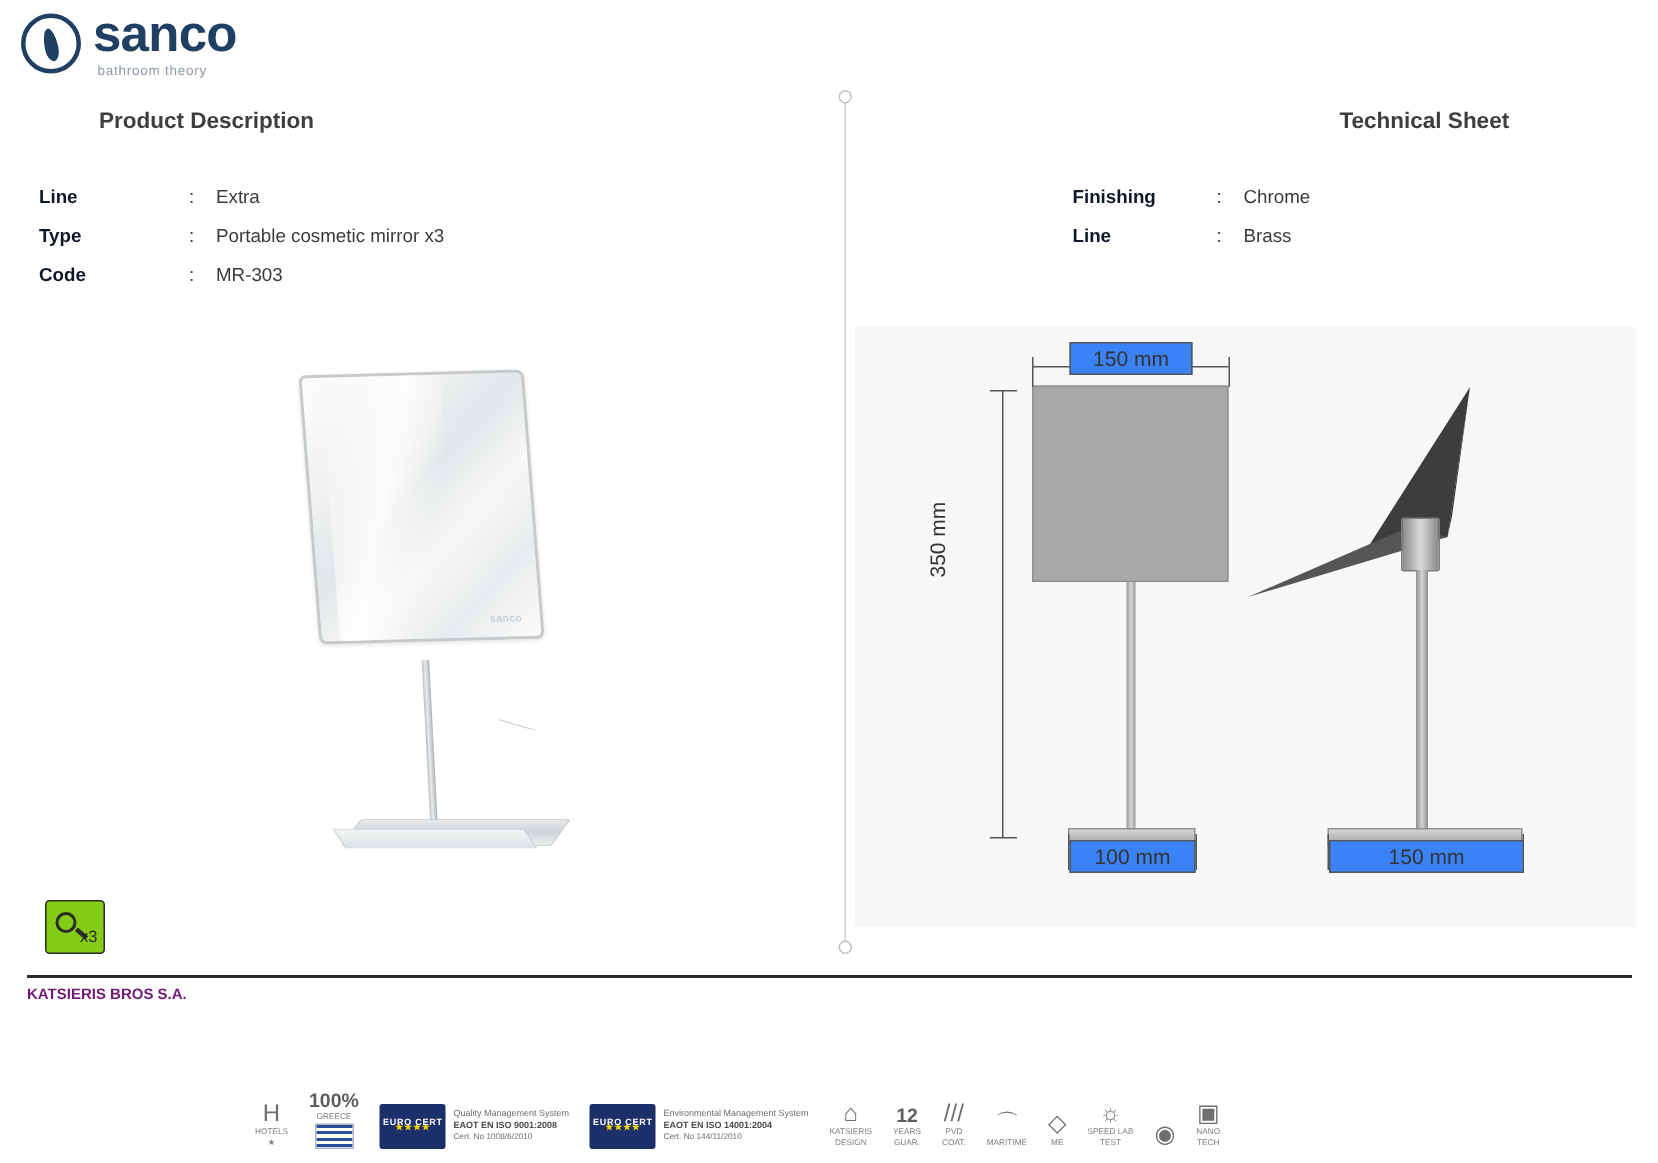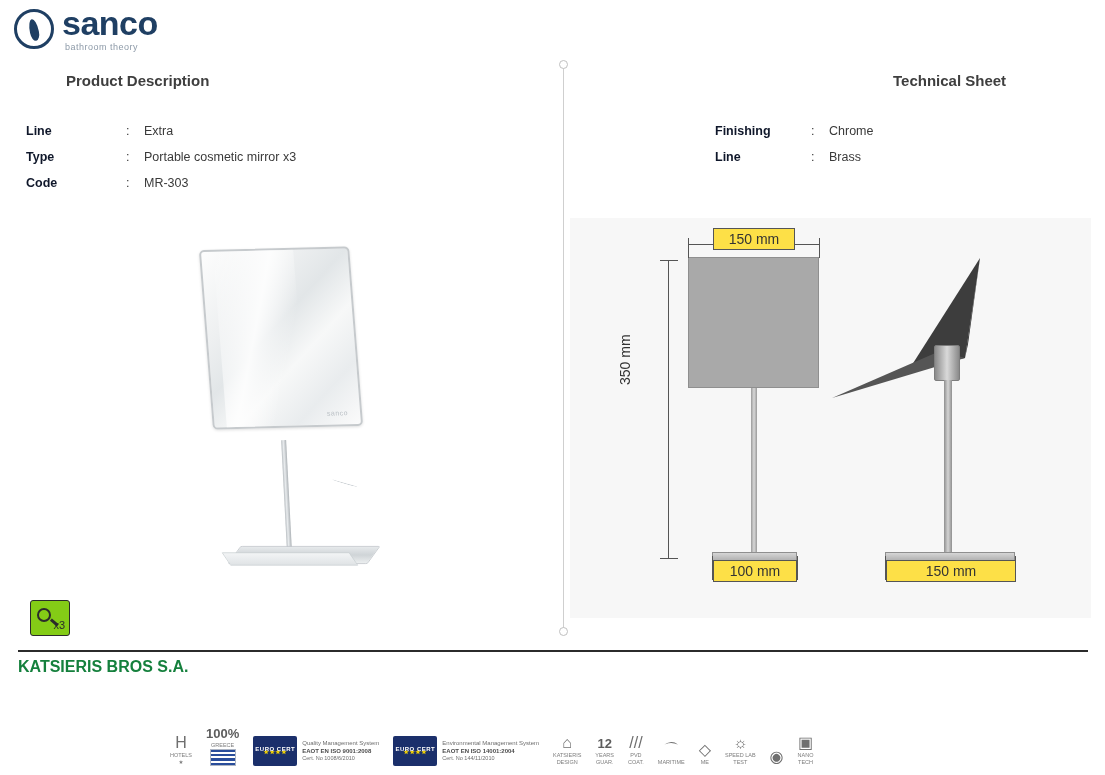--- a/index.html
+++ b/index.html
@@ -197,21 +197,21 @@
   }
   .td-label {
     position: absolute;
     font-size: 14px;
     color: #333;
     font-family: "Liberation Sans", sans-serif;
   }
   .dim-box {
     position: absolute;
     border: 1px solid #555;
-    background: #fde047;
+    background: #3b82f6;
     font-size: 14px;
     color: #333;
     text-align: center;
     line-height: 20px;
     height: 22px;
   }
   .line-h { position: absolute; height: 1px; background: #555; }
   .line-v { position: absolute; width: 1px; background: #555; }
 
   
@@ -262,23 +262,23 @@
   
   .footer-rule {
     position: absolute;
     left: 18px; top: 650px;
     width: 1070px; height: 2px;
     background: #2b2b2b;
   }
   .company {
     position: absolute;
     left: 18px; top: 658px;
-    font-size: 16px;
+    font-size: 10px;
     font-weight: bold;
-    color: #15803d;
+    color: #701a75;
   }
   .addr {
     position: absolute;
     left: 18px; top: 675px;
     font-size: 11.5px;
     color: #3b3b3b;
     line-height: 16px;
   }
 
   

